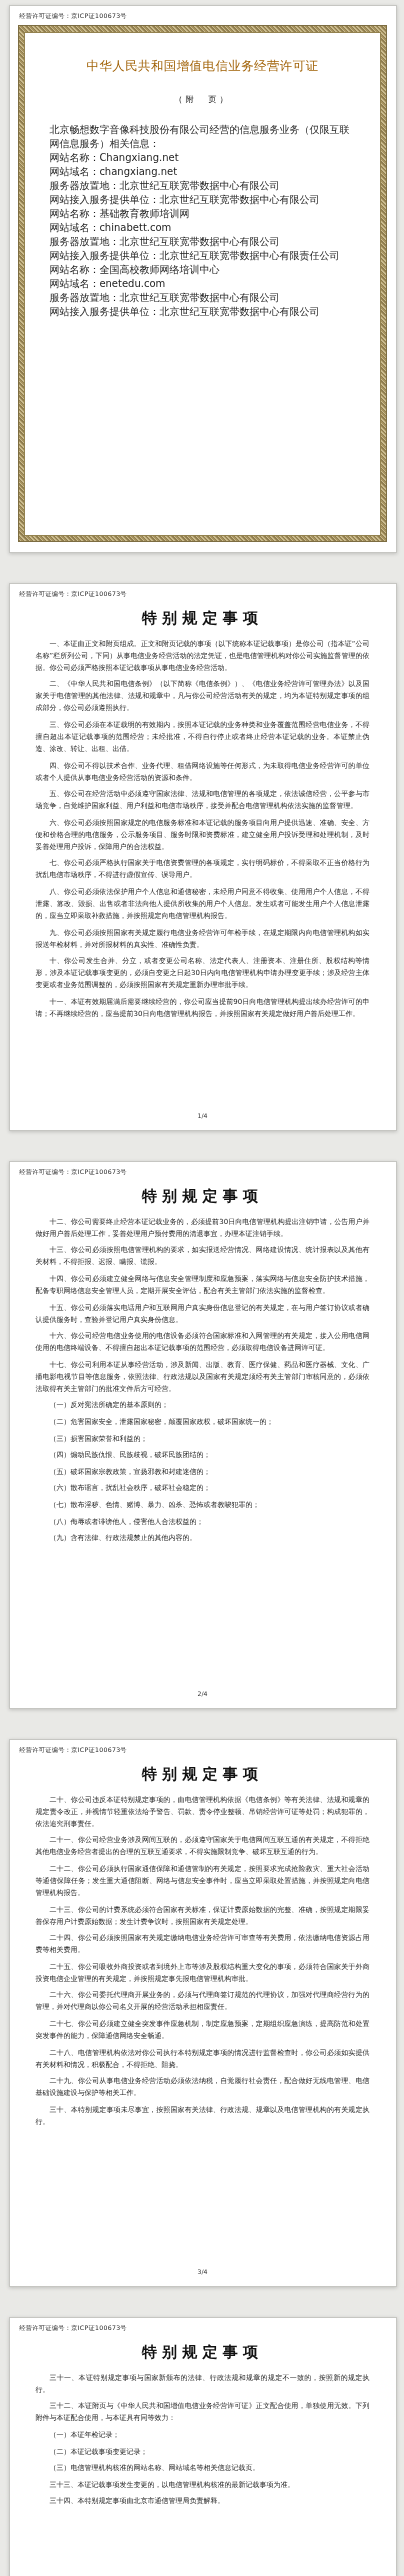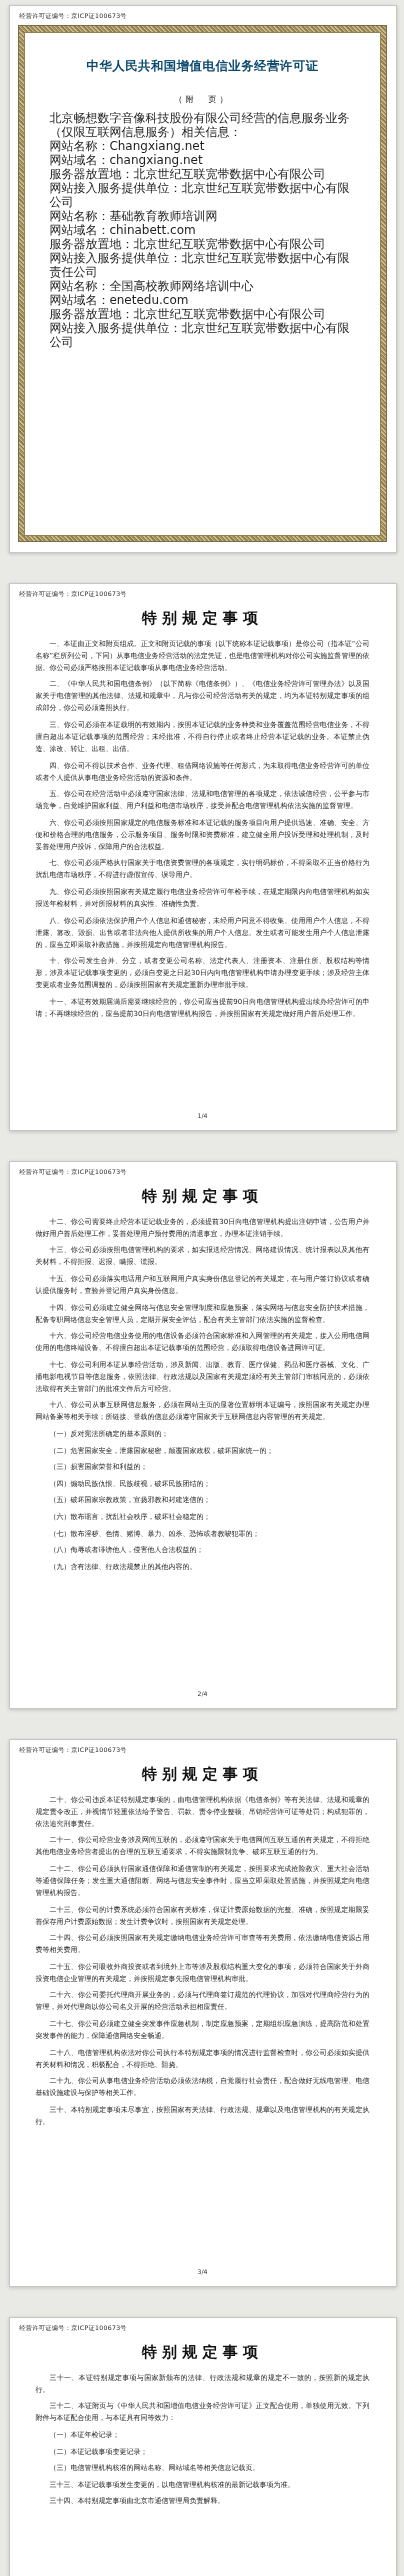--- a/index.html
+++ b/index.html
@@ -58,35 +58,35 @@
     box-sizing: border-box;
     background: #ffffff;
     border: 1px solid #93824f;
     padding: 17.5px 24px 0;
   }
   .cert-title {
     margin: 7.2px 0 0;
     text-align: center;
     font-family: "Liberation Serif", "DejaVu Serif", serif;
     font-size: 12.4px;
-    font-weight: bold;
+    font-weight: normal;
     letter-spacing: 0.5px;
-    color: #0c4a6e;
+    color: #a16207;
   }
   .cert-subtitle {
     margin-top: 19px;
     text-align: center;
     font-family: "Liberation Serif", "DejaVu Serif", serif;
     font-size: 8.2px;
     letter-spacing: 3.1px;
     color: #111111;
   }
   .cert-lines {
-    margin-top: 6px;
-    font-size: 12px;
+    margin-top: 18px;
+    font-size: 10px;
     line-height: 14px;
     color: #1d1d1d;
   }
   .cert-line { margin: 0; }
 
   
   .prov-title {
     margin: 25px 0 0;
     text-align: center;
     font-family: Liberation Mono, monospace;
@@ -154,41 +154,40 @@
     </div>
     <h2 class="prov-title">特别规定事项</h2>
     <div class="prov-body">
         <p class="para">一、本证由正文和附页组成。正文和附页记载的事项（以下统称本证记载事项）是你公司（指本证“公司名称”栏所列公司，下同）从事电信业务经营活动的法定凭证，也是电信管理机构对你公司实施监督管理的依据。你公司必须严格按照本证记载事项从事电信业务经营活动。</p>
         <p class="para">二、《中华人民共和国电信条例》（以下简称《电信条例》）、《电信业务经营许可管理办法》以及国家关于电信管理的其他法律、法规和规章中，凡与你公司经营活动有关的规定，均为本证特别规定事项的组成部分，你公司必须遵照执行。</p>
         <p class="para">三、你公司必须在本证载明的有效期内，按照本证记载的业务种类和业务覆盖范围经营电信业务，不得擅自超出本证记载事项的范围经营；未经批准，不得自行停止或者终止经营本证记载的业务。本证禁止伪造、涂改、转让、出租、出借。</p>
         <p class="para">四、你公司不得以技术合作、业务代理、租借网络设施等任何形式，为未取得电信业务经营许可的单位或者个人提供从事电信业务经营活动的资源和条件。</p>
         <p class="para">五、你公司在经营活动中必须遵守国家法律、法规和电信管理的各项规定，依法诚信经营，公平参与市场竞争，自觉维护国家利益、用户利益和电信市场秩序，接受并配合电信管理机构依法实施的监督管理。</p>
         <p class="para">六、你公司必须按照国家规定的电信服务标准和本证记载的服务项目向用户提供迅速、准确、安全、方便和价格合理的电信服务，公示服务项目、服务时限和资费标准，建立健全用户投诉受理和处理机制，及时妥善处理用户投诉，保障用户的合法权益。</p>
         <p class="para">七、你公司必须严格执行国家关于电信资费管理的各项规定，实行明码标价，不得采取不正当价格行为扰乱电信市场秩序，不得进行虚假宣传、误导用户。</p>
+        <p class="para">八、你公司必须依法保护用户个人信息和通信秘密，未经用户同意不得收集、使用用户个人信息，不得泄露、篡改、毁损、出售或者非法向他人提供所收集的用户个人信息。发生或者可能发生用户个人信息泄露的，应当立即采取补救措施，并按照规定向电信管理机构报告。</p>
         <p class="para">九、你公司必须按照国家有关规定履行电信业务经营许可年检手续，在规定期限内向电信管理机构如实报送年检材料，并对所报材料的真实性、准确性负责。</p>
-        <p class="para">八、你公司必须依法保护用户个人信息和通信秘密，未经用户同意不得收集、使用用户个人信息，不得泄露、篡改、毁损、出售或者非法向他人提供所收集的用户个人信息。发生或者可能发生用户个人信息泄露的，应当立即采取补救措施，并按照规定向电信管理机构报告。</p>
         <p class="para">十、你公司发生合并、分立，或者变更公司名称、法定代表人、注册资本、注册住所、股权结构等情形，涉及本证记载事项变更的，必须自变更之日起30日内向电信管理机构申请办理变更手续；涉及经营主体变更或者业务范围调整的，必须按照国家有关规定重新办理审批手续。</p>
         <p class="para">十一、本证有效期届满后需要继续经营的，你公司应当提前90日向电信管理机构提出续办经营许可的申请；不再继续经营的，应当提前30日向电信管理机构报告，并按照国家有关规定做好用户善后处理工作。</p>
       </div>
     <div class="page-num">1/4</div>
   </section>
 
   <section class="page">
     <div class="page-header">
       <span>经营许可证编号：</span><span>京ICP证100673号</span>
     </div>
     <h2 class="prov-title">特别规定事项</h2>
     <div class="prov-body">
         <p class="para">十二、你公司需要终止经营本证记载业务的，必须提前30日向电信管理机构提出注销申请，公告用户并做好用户善后处理工作，妥善处理用户预付费用的清退事宜，办理本证注销手续。</p>
         <p class="para">十三、你公司必须按照电信管理机构的要求，如实报送经营情况、网络建设情况、统计报表以及其他有关材料，不得拒报、迟报、瞒报、谎报。</p>
+        <p class="para">十四、你公司必须建立健全网络与信息安全管理制度和应急预案，落实网络与信息安全防护技术措施，配备专职网络信息安全管理人员，定期开展安全评估，配合有关主管部门依法实施的监督检查。</p>
         <p class="para">十五、你公司必须落实电话用户和互联网用户真实身份信息登记的有关规定，在与用户签订协议或者确认提供服务时，查验并登记用户真实身份信息。</p>
-        <p class="para">十四、你公司必须建立健全网络与信息安全管理制度和应急预案，落实网络与信息安全防护技术措施，配备专职网络信息安全管理人员，定期开展安全评估，配合有关主管部门依法实施的监督检查。</p>
         <p class="para">十六、你公司经营电信业务使用的电信设备必须符合国家标准和入网管理的有关规定，接入公用电信网使用的电信终端设备、不得擅自超出本证记载事项的范围经营，必须取得电信设备进网许可证。</p>
         <p class="para">十七、你公司利用本证从事经营活动，涉及新闻、出版、教育、医疗保健、药品和医疗器械、文化、广播电影电视节目等信息服务，依照法律、行政法规以及国家有关规定须经有关主管部门审核同意的，必须依法取得有关主管部门的批准文件后方可经营。</p>
-        <p class="para">十八、你公司从事互联网信息服务，必须在网站主页的显著位置标明本证编号，按照国家有关规定办理网站备案等相关手续；所链接、登载的信息必须遵守国家关于互联网信息内容管理的有关规定。</p>
         <p class="para">（一）反对宪法所确定的基本原则的；</p>
         <p class="para">（二）危害国家安全，泄露国家秘密，颠覆国家政权，破坏国家统一的；</p>
         <p class="para">（三）损害国家荣誉和利益的；</p>
         <p class="para">（四）煽动民族仇恨、民族歧视，破坏民族团结的；</p>
         <p class="para">（五）破坏国家宗教政策，宣扬邪教和封建迷信的；</p>
         <p class="para">（六）散布谣言，扰乱社会秩序，破坏社会稳定的；</p>
         <p class="para">（七）散布淫秽、色情、赌博、暴力、凶杀、恐怖或者教唆犯罪的；</p>
         <p class="para">（八）侮辱或者诽谤他人，侵害他人合法权益的；</p>
         <p class="para">（九）含有法律、行政法规禁止的其他内容的。</p>
       </div>

